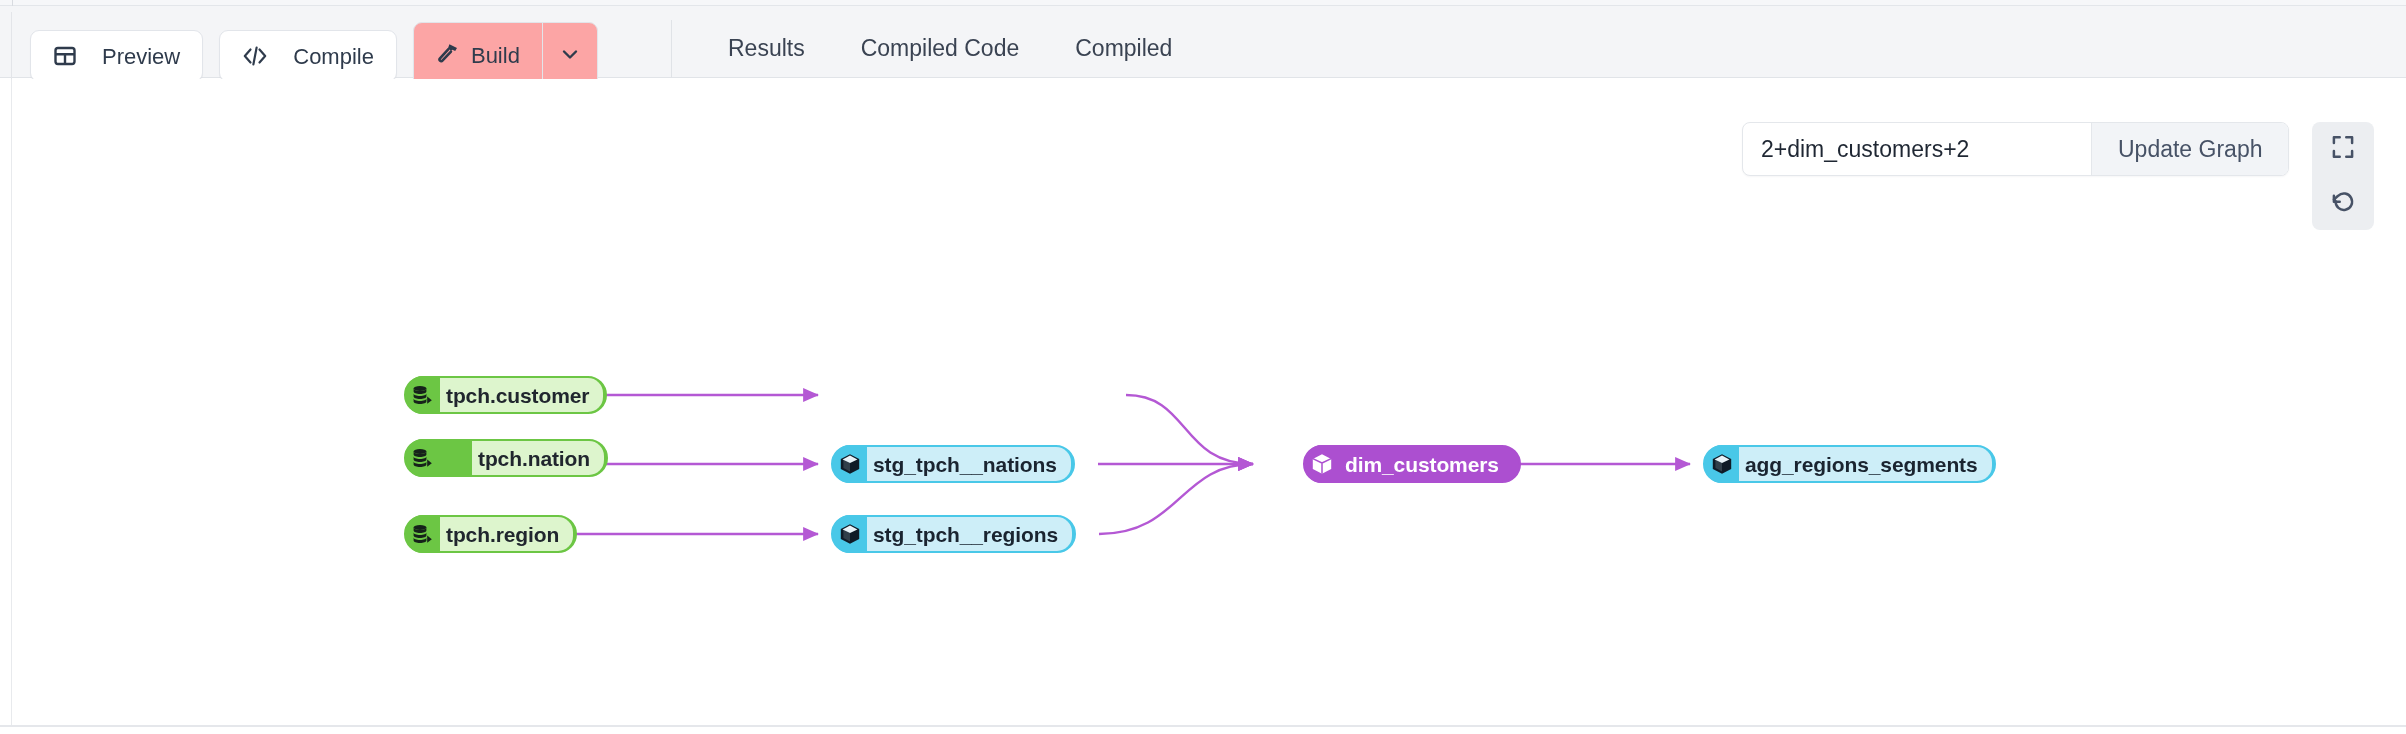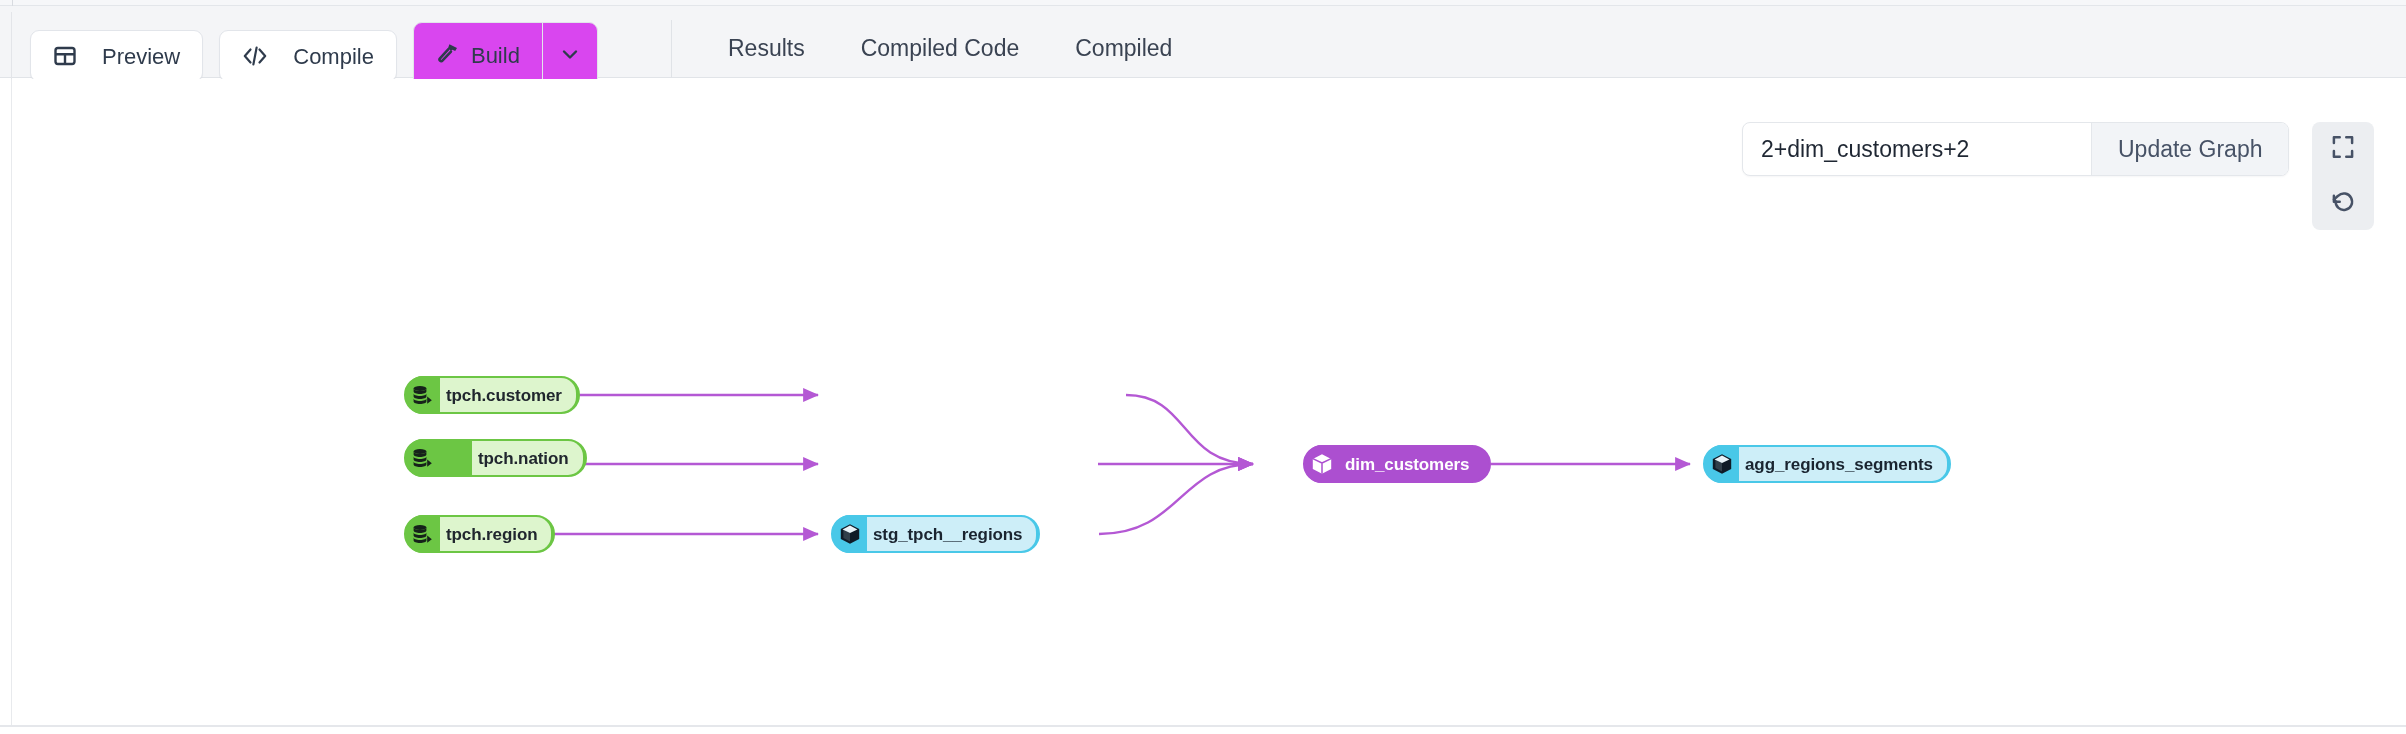--- a/index.html
+++ b/index.html
@@ -45,21 +45,21 @@
     font-size:22px;
     cursor:pointer;
     white-space:nowrap;
   }
   .tb-btn .lbl { line-height:1; position:relative; top:1px; }
   .tb-btn svg { display:block; }
 
   
   .tb-split {
     display:flex; align-items:stretch;
-    background:#d946ef;
+    background:#fca5a5;
     border:1px solid #e2e5ea;
     border-radius:9px;
     box-shadow:0 1px 1px rgba(16,24,40,0.05);
     overflow:hidden;
     height:68px;
     justify-content:flex-end;
   }
   .tb-split .main {
     display:flex; align-items:center; gap:11px;
     padding:0 22px; color:#2f3b4c; font-size:22px; cursor:pointer; white-space:nowrap;
@@ -155,21 +155,21 @@
     border-radius:19px;
     white-space:nowrap;
     cursor:pointer;
     transform:translateY(-50%);
   }
   .node .ic {
     display:flex; align-items:center; justify-content:center;
     width:34px; height:38px; flex:none;
   }
   .node .nm {
-    font-size:17px; font-weight:bold; letter-spacing:-0.1px;
+    font-size:21px; font-weight:bold; letter-spacing:-0.1px;
     padding:0 14px 0 6px; line-height:1;
   }
 
   
   .node.src { background:#6cc644; border:2px solid #6cc644; padding:0; }
   .node.src .ic { background:#6cc644; border-radius:17px 0 0 17px; }
   .node.src .nm {
     background:#ddf5cd; color:#20262e;
     height:34px; display:flex; align-items:center;
     border-radius:0 15px 15px 0; margin-right:2px;
@@ -325,20 +325,30 @@
               <path d="M2.6 10.4v3.2c0 1.4 2.9 2.5 6.4 2.5s6.4-1.1 6.4-2.5v-3.2c0 1.4-2.9 2.5-6.4 2.5s-6.4-1.1-6.4-2.5z"></path>
               <path d="M2.6 15.4v3.1c0 1.4 2.9 2.5 6.4 2.5s6.4-1.1 6.4-2.5v-3.1c0 1.4-2.9 2.5-6.4 2.5s-6.4-1.1-6.4-2.5z"></path>
               <path d="M16.2 13.6l4.6 3.6-4.6 3.6z"></path>
             </g>
           </svg>
         </span>
         <span class="nm">tpch.region</span>
       </div>
 
 
+      <div class="node mdl" style="left:831px; top:385px;">
+        <span class="ic">
+          <svg width="24" height="24" viewBox="0 0 24 24">
+            <path d="M12 2.2L21.2 7v10L12 21.8 2.8 17V7z" fill="#0f1b27"></path>
+            <path d="M12 3.6L19.4 7.4 12 11.0 4.6 7.4z" fill="#e9f3f8"></path>
+            <path d="M12 11.0v8.6l-6.6-3.5V7.8z" fill="#cfe3ee" opacity="0.18"></path>
+          </svg>
+        </span>
+        <span class="nm">stg_tpch__nations</span>
+      </div>
 
       <div class="node mdl" style="left:831px; top:455px;">
         <span class="ic">
           <svg width="24" height="24" viewBox="0 0 24 24">
             <path d="M12 2.2L21.2 7v10L12 21.8 2.8 17V7z" fill="#0f1b27"></path>
             <path d="M12 3.6L19.4 7.4 12 11.0 4.6 7.4z" fill="#e9f3f8"></path>
             <path d="M12 11.0v8.6l-6.6-3.5V7.8z" fill="#cfe3ee" opacity="0.18"></path>
           </svg>
         </span>
         <span class="nm">stg_tpch__regions</span>

